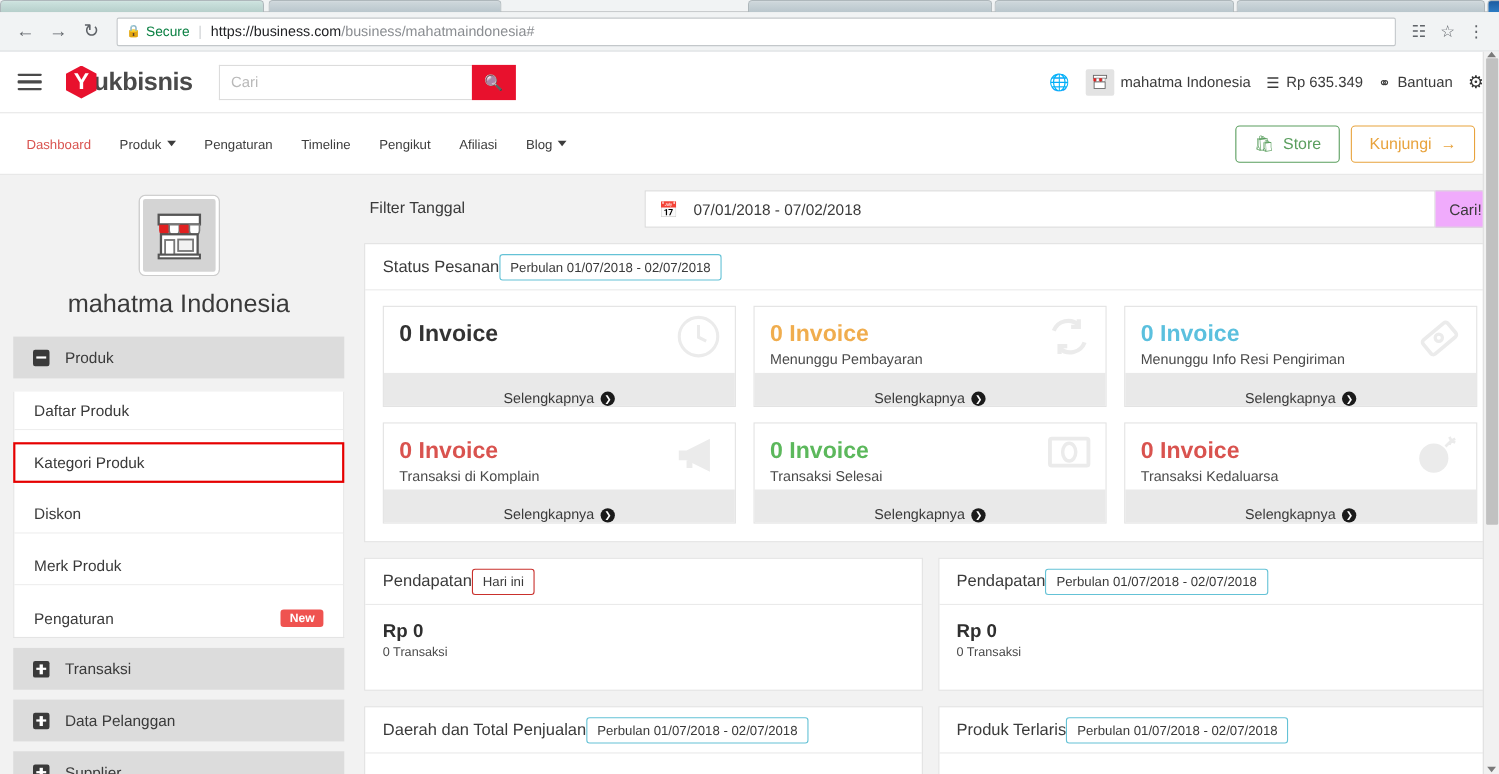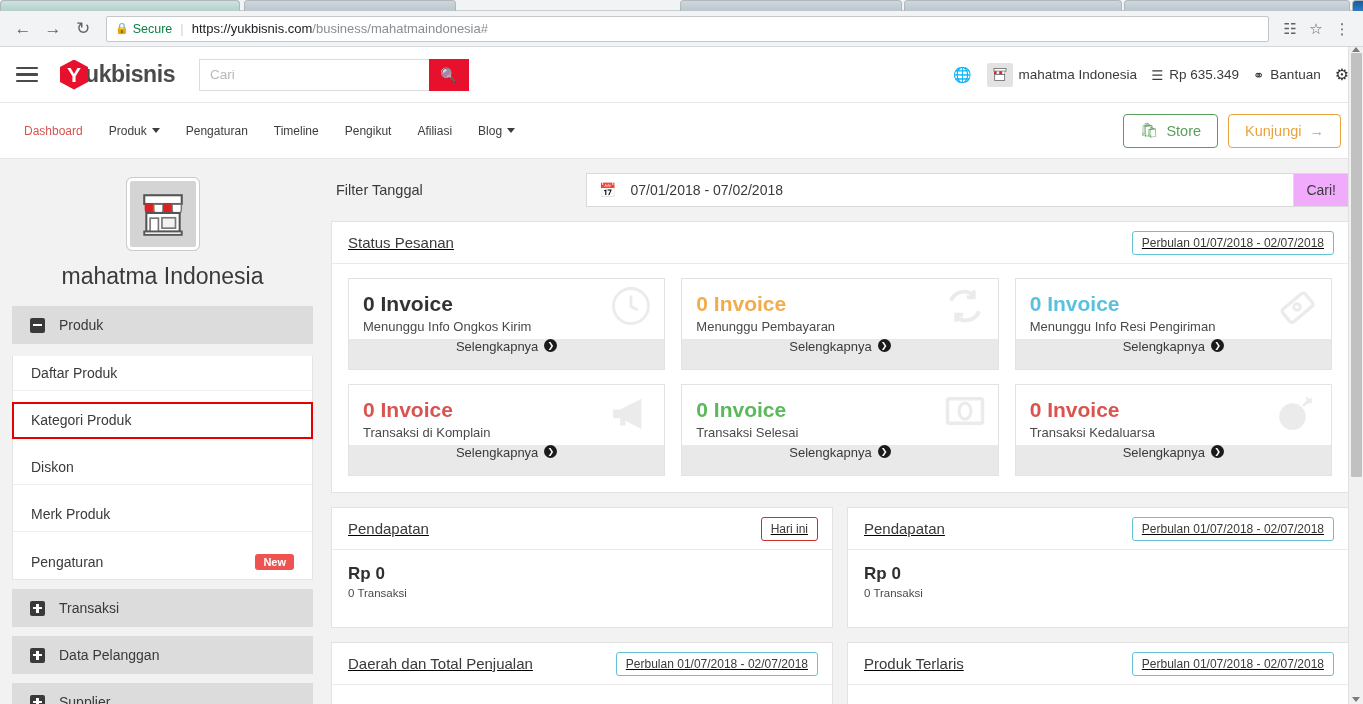--- a/index.html
+++ b/index.html
@@ -152,37 +152,37 @@
   .submenu-item:last-child { border-bottom: none; }
   .submenu-item.highlighted {
     outline: 2.5px solid #e60000; outline-offset: -1px; z-index: 2;
   }
   .badge-new {
     margin-left: auto; background: #ef5350; color: #fff;
     font-size: 11px; font-weight: 700; padding: 2px 8px; border-radius: 3px;
   }
 
   
-  #content { flex: 1; padding: 14px 14px 0 6px; }
+  #content { flex: 1; padding: 14px 3px 0 6px; }
   #filter-row { display: flex; align-items: center; margin-bottom: 14px; }
   #filter-label { font-size: 14.5px; color: #3a3a3a; width: 255px; padding-left: 5px;}
   #date-field {
     flex: 1; height: 34px; background: #fff;
     border: 1px solid #dadada; display: flex; align-items: center;
     padding-left: 12px; font-size: 14px; color: #3a3a3a; gap: 14px;
   }
   #cari-btn {
     height: 34px; background: #f0abfc; border: 1px solid #dadada; border-left: none;
     padding: 0 12px; font-size: 14px; color: #3a3a3a; cursor: pointer;
     display:flex;align-items:center;
   }
   .panel { background: #fff; border: 1px solid #e2e2e2; margin-bottom: 14px; }
   .panel-head {
-    height: 42px; display: flex; align-items: center; justify-content: space-between;
-    padding: 0 14px 0 16px; border-bottom: 1px solid #eaeaea; text-decoration: underline;
+    height: 42px; display: flex; align-items: center; 
+    padding: 0 14px 0 16px; border-bottom: 1px solid #eaeaea;
   }
   .panel-title { font-size: 15px; color: #3a3a3a; }
   .pill {
     border: 1px solid #64c2d6; color: #3a3a3a; background: #fff;
     border-radius: 3px; font-size: 12px; padding: 4px 9px; cursor: pointer;
     white-space: nowrap;
   }
   .pill.red { border-color: #c9302c; }
   .panel-body { padding: 14px 16px 16px 16px; }
 
@@ -190,21 +190,21 @@
   .stat-card { border: 1px solid #e3e3e3; background: #fff; }
   .stat-top { padding: 13px 14px 11px 14px; position: relative; height: 60px; overflow:hidden;}
   .stat-count { font-size: 21px; font-weight: 700; line-height: 1.1; }
   .stat-label { font-size: 13px; color: #4a4a4a; margin-top: 4px; }
   .stat-ico {
     position: absolute; right: 12px; top: 6px;
     color: #ebebeb; font-size: 40px; line-height: 1;
   }
   .stat-foot {
     background: #e9e9e9; height: 30px;
-    display: flex; align-items: flex-start; justify-content: center;
+    display: flex; align-items: flex-end; justify-content: center;
     font-size: 13px; color: #3a3a3a; cursor: pointer; gap: 6px;
   }
   .arrow-circ {
     width: 13px; height: 13px; border-radius: 50%; background: #1b1b1b;
     display: inline-flex; align-items: center; justify-content: center;
     color: #fff; font-size: 8px; line-height: 1;
   }
   .two-col { display: grid; grid-template-columns: 1fr 1fr; gap: 14px; }
   .rev-amount { font-size: 17px; font-weight: 700; color: #2f2f2f; }
   .rev-sub { font-size: 11.5px; color: #4a4a4a; margin-top: 3px; }
@@ -235,21 +235,21 @@
   </div>
 
   <div id="browser-toolbar">
     <div class="nav-btn">←</div>
     <div class="nav-btn">→</div>
     <div class="nav-btn">↻</div>
     <div id="omnibox">
       <span class="lock-ico">🔒</span>
       <span class="secure-txt">Secure</span>
       <span class="omni-sep">|</span>
-      <span class="url-host">https://yukbisnis.com</span>
+      <span class="url-host">https://business.com</span>
         <span class="url-path">/business/mahatmaindonesia#</span>
     </div>
     <div class="toolbar-icon">☷</div>
     <div class="toolbar-icon">☆</div>
     <div class="toolbar-icon">⋮</div>
   </div>
 
   <div id="app-header">
     <div id="hamburger">
       <span></span>
@@ -415,21 +415,20 @@
         <div class="panel-head">
           <span class="panel-title">Status Pesanan</span>
           <span class="pill">Perbulan 01/07/2018 - 02/07/2018</span>
         </div>
         <div class="panel-body">
           <div class="card-grid">
 
             <div class="stat-card">
               <div class="stat-top">
                 <div class="stat-count" style="color:#333333">0 Invoice</div>
-                <div class="stat-label">Menunggu Info Ongkos Kirim</div>
                 <div class="stat-ico">
                   <svg width="42" height="42" viewBox="0 0 24 24">
                       <circle cx="12" cy="12" r="10" fill="none" stroke="#ebebeb" stroke-width="1.6"></circle>
                       <path d="M12 6v6.3l4 2" fill="none" stroke="#ebebeb" stroke-width="1.6"></path>
                     </svg>
                 </div>
               </div>
               <div class="stat-foot">
                 <span>Selengkapnya</span>
                 <span class="arrow-circ">❯</span>

